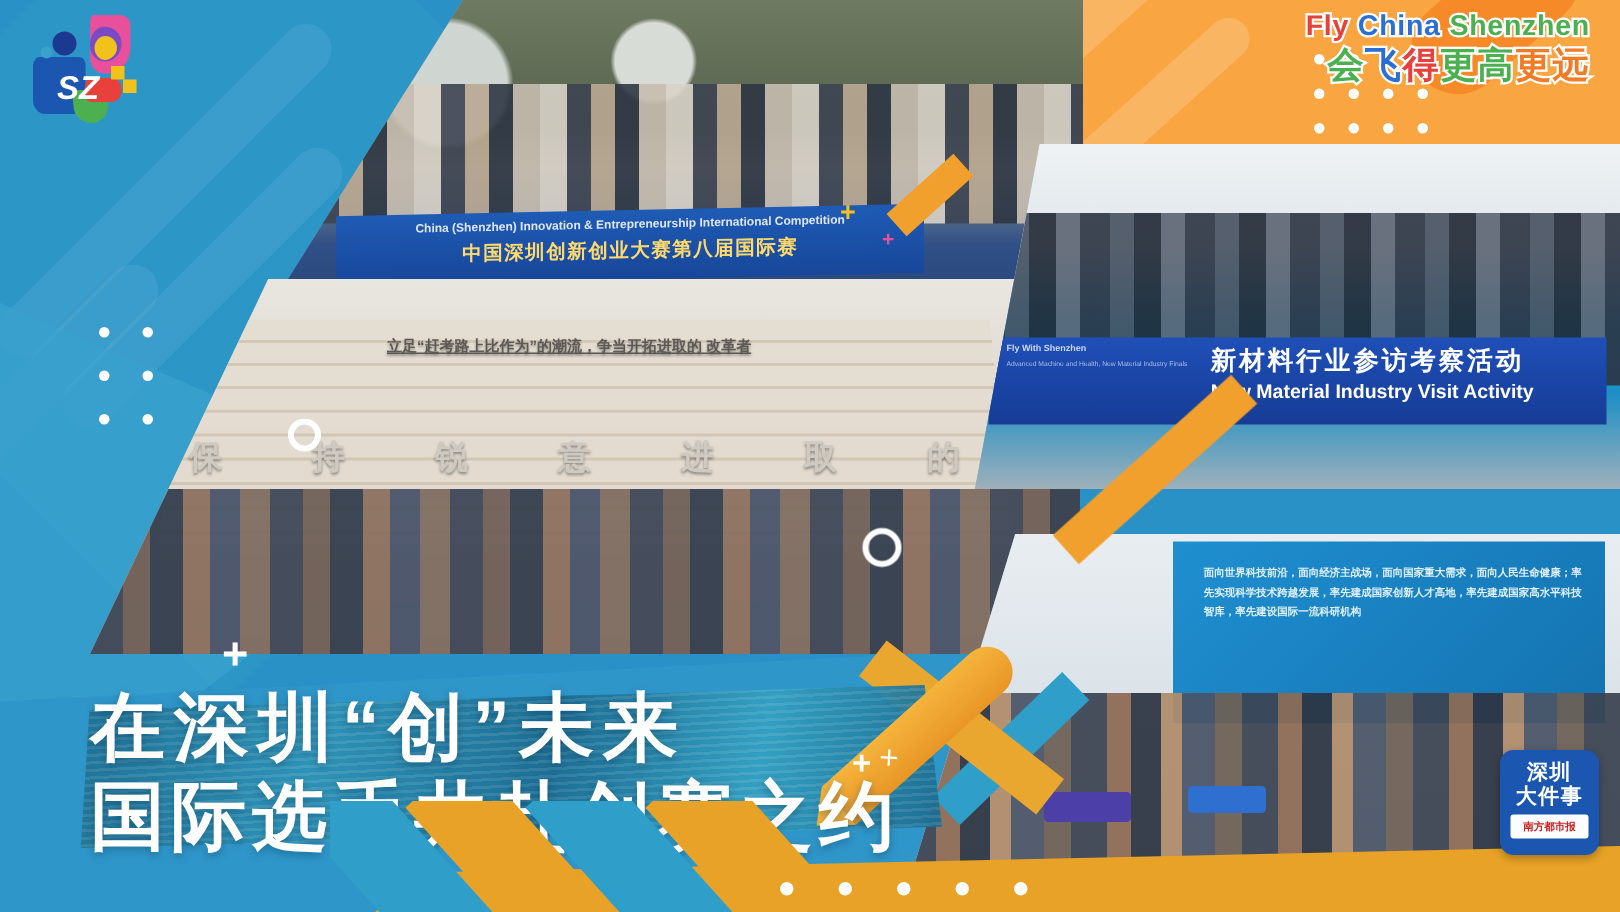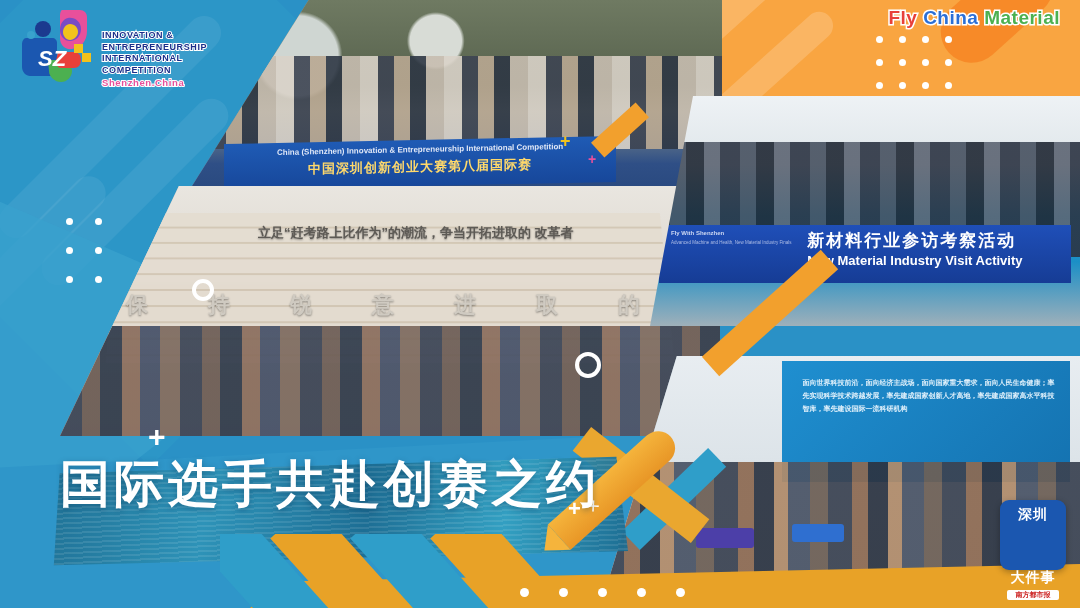--- a/index.html
+++ b/index.html
@@ -91,21 +91,21 @@
     font-size:13px;color:#ffd96b;font-weight:700;letter-spacing:1px;}
 
   
   .photo2{left:60px;top:186px;width:660px;height:250px;
     clip-path:polygon(18% 0,100% 0,100% 100%,0 100%);}
   .p2-bg{background:
      linear-gradient(#e9e6e0,#ded8cf 38%,#cbbfae 40%,#d6cbbb 62%,#b9b4ad 100%);}
   .p2-steps{position:absolute;left:8%;top:10%;width:84%;height:60%;
      background:repeating-linear-gradient(#e4ddd1 0 14px,#d2c6b4 14px 16px);
      transform:perspective(300px) rotateX(6deg);opacity:.95;}
-  .p2-t1{top:38px;left:30%;font-size:13px;color:#5d5a55;font-weight:600;}
+  .p2-t1{top:38px;left:30%;font-size:10px;color:#5d5a55;font-weight:600;text-decoration:underline;}
   .p2-t2{top:104px;left:10%;font-size:22px;color:#cfcac1;font-weight:700;letter-spacing:60px;}
   .p2-people{position:absolute;left:0;right:0;bottom:0;height:44%;
      background:repeating-linear-gradient(90deg,
        #3a4354 0 22px,#6c5c54 22px 40px,#2f3a4a 40px 62px,#8a6d5c 62px 80px,
        #455067 80px 100px,#7d6a5e 100px 120px);opacity:.92;}
 
   
   .photo3{left:650px;top:96px;width:430px;height:230px;
     clip-path:polygon(10% 0,100% 0,100% 100%,0 100%);}
   .p3-bg{background:linear-gradient(#eef2f5,#dfe6ea 30%,#1fa9e0 52%,#1b8fc6 72%,#9fb0ba 100%);}
@@ -178,21 +178,21 @@
     background:#e8a227;clip-path:polygon(4% 40%,100% 0,100% 100%,0 100%);}
   .bdots{position:absolute;bottom:11px;left:520px;display:flex;gap:30px;}
   .bdots i{width:9px;height:9px;border-radius:50%;background:#fff;display:block;}
 
   
   .wm{position:absolute;right:14px;bottom:38px;display:flex;align-items:center;gap:10px;}
   .wm-badge{width:66px;height:70px;background:#1b57b0;border-radius:9px;
     display:flex;flex-direction:column;align-items:center;justify-content:flex-start;
     padding-top:6px;box-shadow:0 2px 6px rgba(0,0,0,.3);}
   .wm-badge .l1{color:#fff;font-size:14px;font-weight:700;letter-spacing:1px;line-height:16px;}
-  .wm-badge .l2{color:#fff;font-size:14px;font-weight:700;letter-spacing:1px;line-height:16px;margin-top:47px;}
+  .wm-badge .l2{color:#fff;font-size:14px;font-weight:700;letter-spacing:1px;line-height:16px;}
   .wm-badge .tag{margin-top:5px;width:52px;height:16px;background:#fff;border-radius:2px;
     display:flex;align-items:center;justify-content:center;}
   .wm-badge .tag span{color:#c22;font-size:7px;font-weight:700;}
   .wm-text{color:#fff;font-size:36px;font-weight:400;letter-spacing:2px;opacity:.92;
     text-shadow:0 1px 4px rgba(0,0,0,.35);}
 </style>
 </head>
 <body>
 
 <div class="stage">
@@ -230,45 +230,41 @@
       <i></i>
       <i></i>
       <i></i>
       <i></i>
   </div>
 
   <div class="fly-block">
     <div class="fly-en">
       <span class="c-red">Fly</span>
       <span class="c-blue">China</span>
-      <span class="c-green">Material</span>
+      <span class="c-green">Shenzhen</span>
+    </div>
+    <div class="fly-cn2">
+      <span class="c-green">会</span><span class="c-blue">飞</span><span class="c-red">得</span><span class="c-green">更高</span><span class="c-orange">更远</span>
     </div>
   </div>
 
   <div class="logo">
     <svg class="logo-mark" viewBox="0 0 82 80">
       <path d="M44 2h18c4 0 7 3 7 7v14c0 10-6 17-15 18-7 1-12-4-12-11V8c0-3 1-6 2-6z" fill="#e8509b"></path>
       <path d="M50 10c7-1 13 4 13 11s-5 12-11 12-10-5-10-11 3-11 8-12z" fill="#7a4bc4"></path>
       <path d="M52 16c5 0 8 4 8 8s-4 8-8 8-7-4-7-8 3-8 7-8z" fill="#f2c21c"></path>
       <path d="M8 30h26c3 0 5 2 5 5v28c0 3-2 5-5 5H12c-4 0-8-4-8-9V36c0-3 2-6 4-6z" fill="#1b57b0"></path>
       <path d="M30 52h14c6 0 10 5 10 11s-5 11-11 11-12-5-12-11z" fill="#4cb050"></path>
       <path d="M40 44h16c4 0 7 3 7 8s-3 8-7 8H43c-3 0-5-3-5-7z" fill="#e8403a"></path>
       <rect x="56" y="36" width="9" height="9" fill="#f2c21c"></rect>
       <rect x="64" y="45" width="9" height="9" fill="#f2c21c"></rect>
       <circle cx="25" cy="21" r="8" fill="#1b3a8f"></circle>
       <circle cx="13" cy="27" r="4" fill="#39a2cd"></circle>
       <text x="20" y="58" font-family="'Liberation Sans',sans-serif" font-size="22" font-weight="bold" fill="#ffffff" font-style="italic">SZ</text>
     </svg>
-    <div class="logo-text">
-      <b>INNOVATION &amp;</b>
-      <b>ENTREPRENEURSHIP</b>
-      <b>INTERNATIONAL</b>
-      <b>COMPETITION</b>
-      <b class="sub">Shenzhen.China</b>
-    </div>
   </div>
 
   <div class="photo photo1">
     <div class="img p1-bg"></div>
     <div style="position:absolute;left:0;right:0;top:30%;height:50%;
       background:repeating-linear-gradient(90deg,#d9d2c8 0 18px,#3d4452 18px 34px,#b9a892 34px 50px,#2e3744 50px 66px,#c7bdb0 66px 84px);opacity:.9;"></div>
     <div class="p1-banner">
       <div class="en">China (Shenzhen) Innovation &amp; Entrepreneurship International Competition</div>
       <div class="cn">中国深圳创新创业大赛第八届国际赛</div>
     </div>
@@ -306,20 +302,21 @@
   <div class="accent accent-c"></div>
   <div class="accent accent-a"></div>
   <div class="accent accent-d"></div>
   <div class="accent accent-b"></div>
 
   <div class="brush"></div>
   <div class="pencil">
     <div class="x">✕</div>
   </div>
   <div class="headline">
+    <div class="hl1">在深圳“创”未来</div>
     <div class="hl2">国际选手共赴创赛之约</div>
   </div>
 
   <div class="ring" style="left:575px;top:352px;width:26px;height:26px;"></div>
   <div class="ring" style="left:192px;top:279px;width:22px;height:22px;"></div>
   <div class="plus" style="left:148px;top:422px;font-size:30px;">+</div>
   <div class="plus" style="left:568px;top:498px;font-size:22px;">+</div>
   <div class="plus" style="left:560px;top:132px;font-size:18px;color:#f2c21c;">+</div>
   <div class="plus" style="left:588px;top:152px;font-size:14px;color:#e8509b;">+</div>
 

